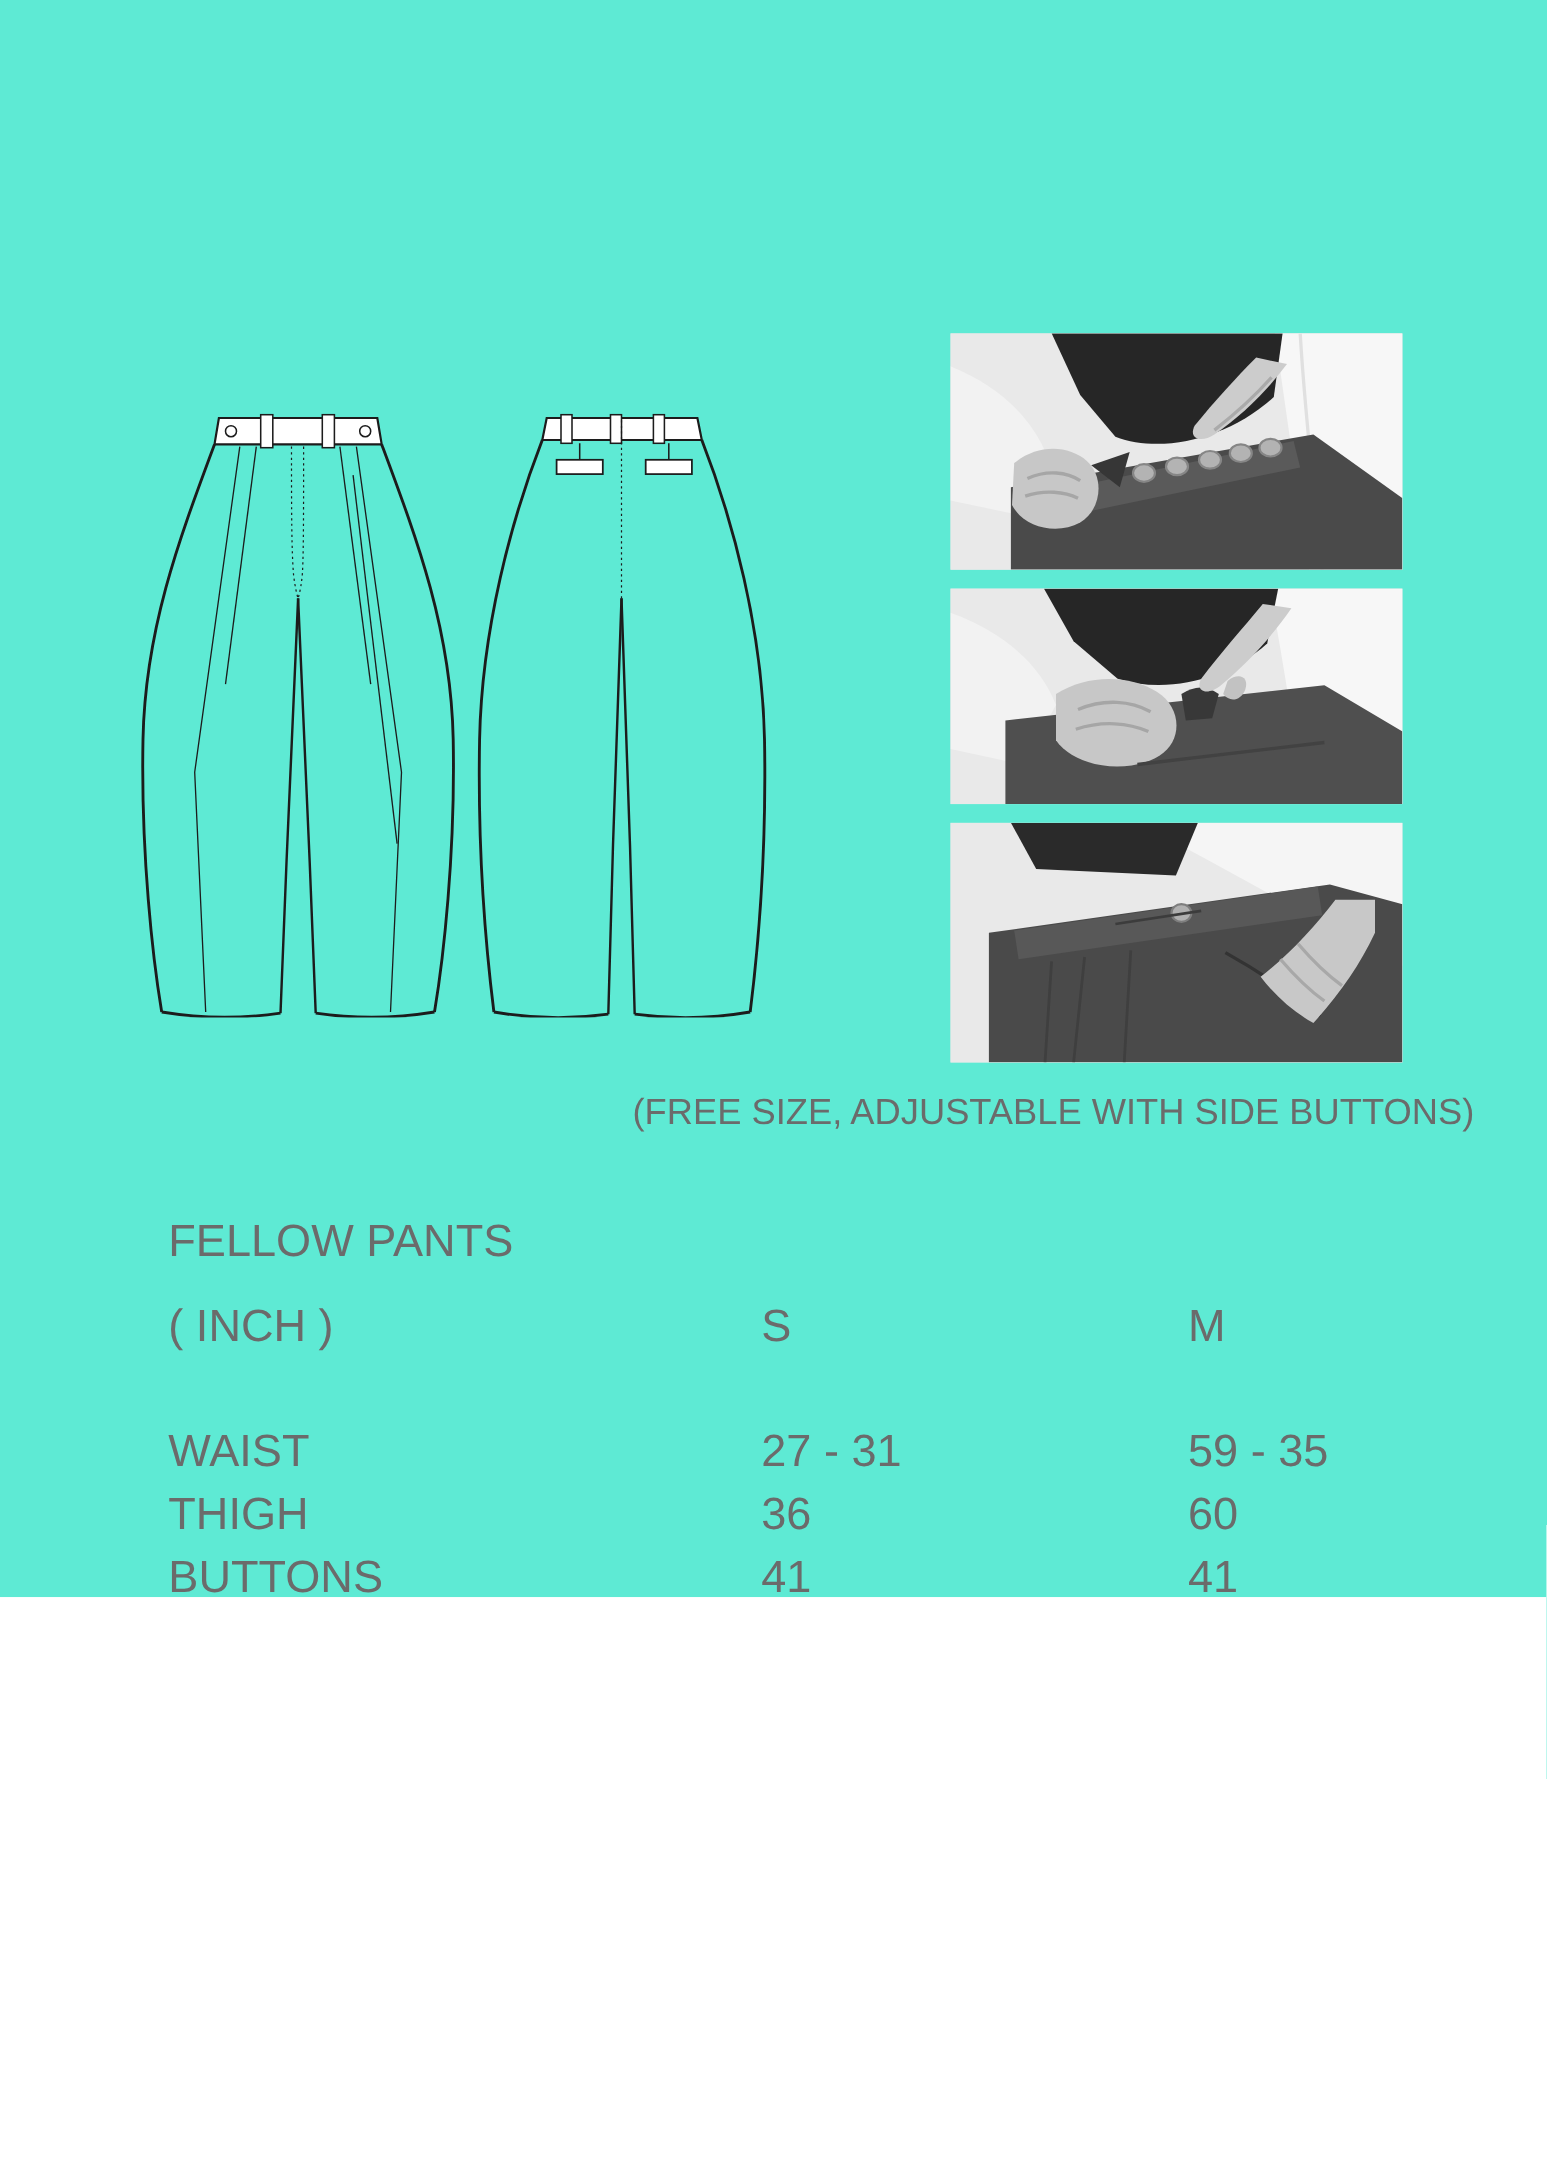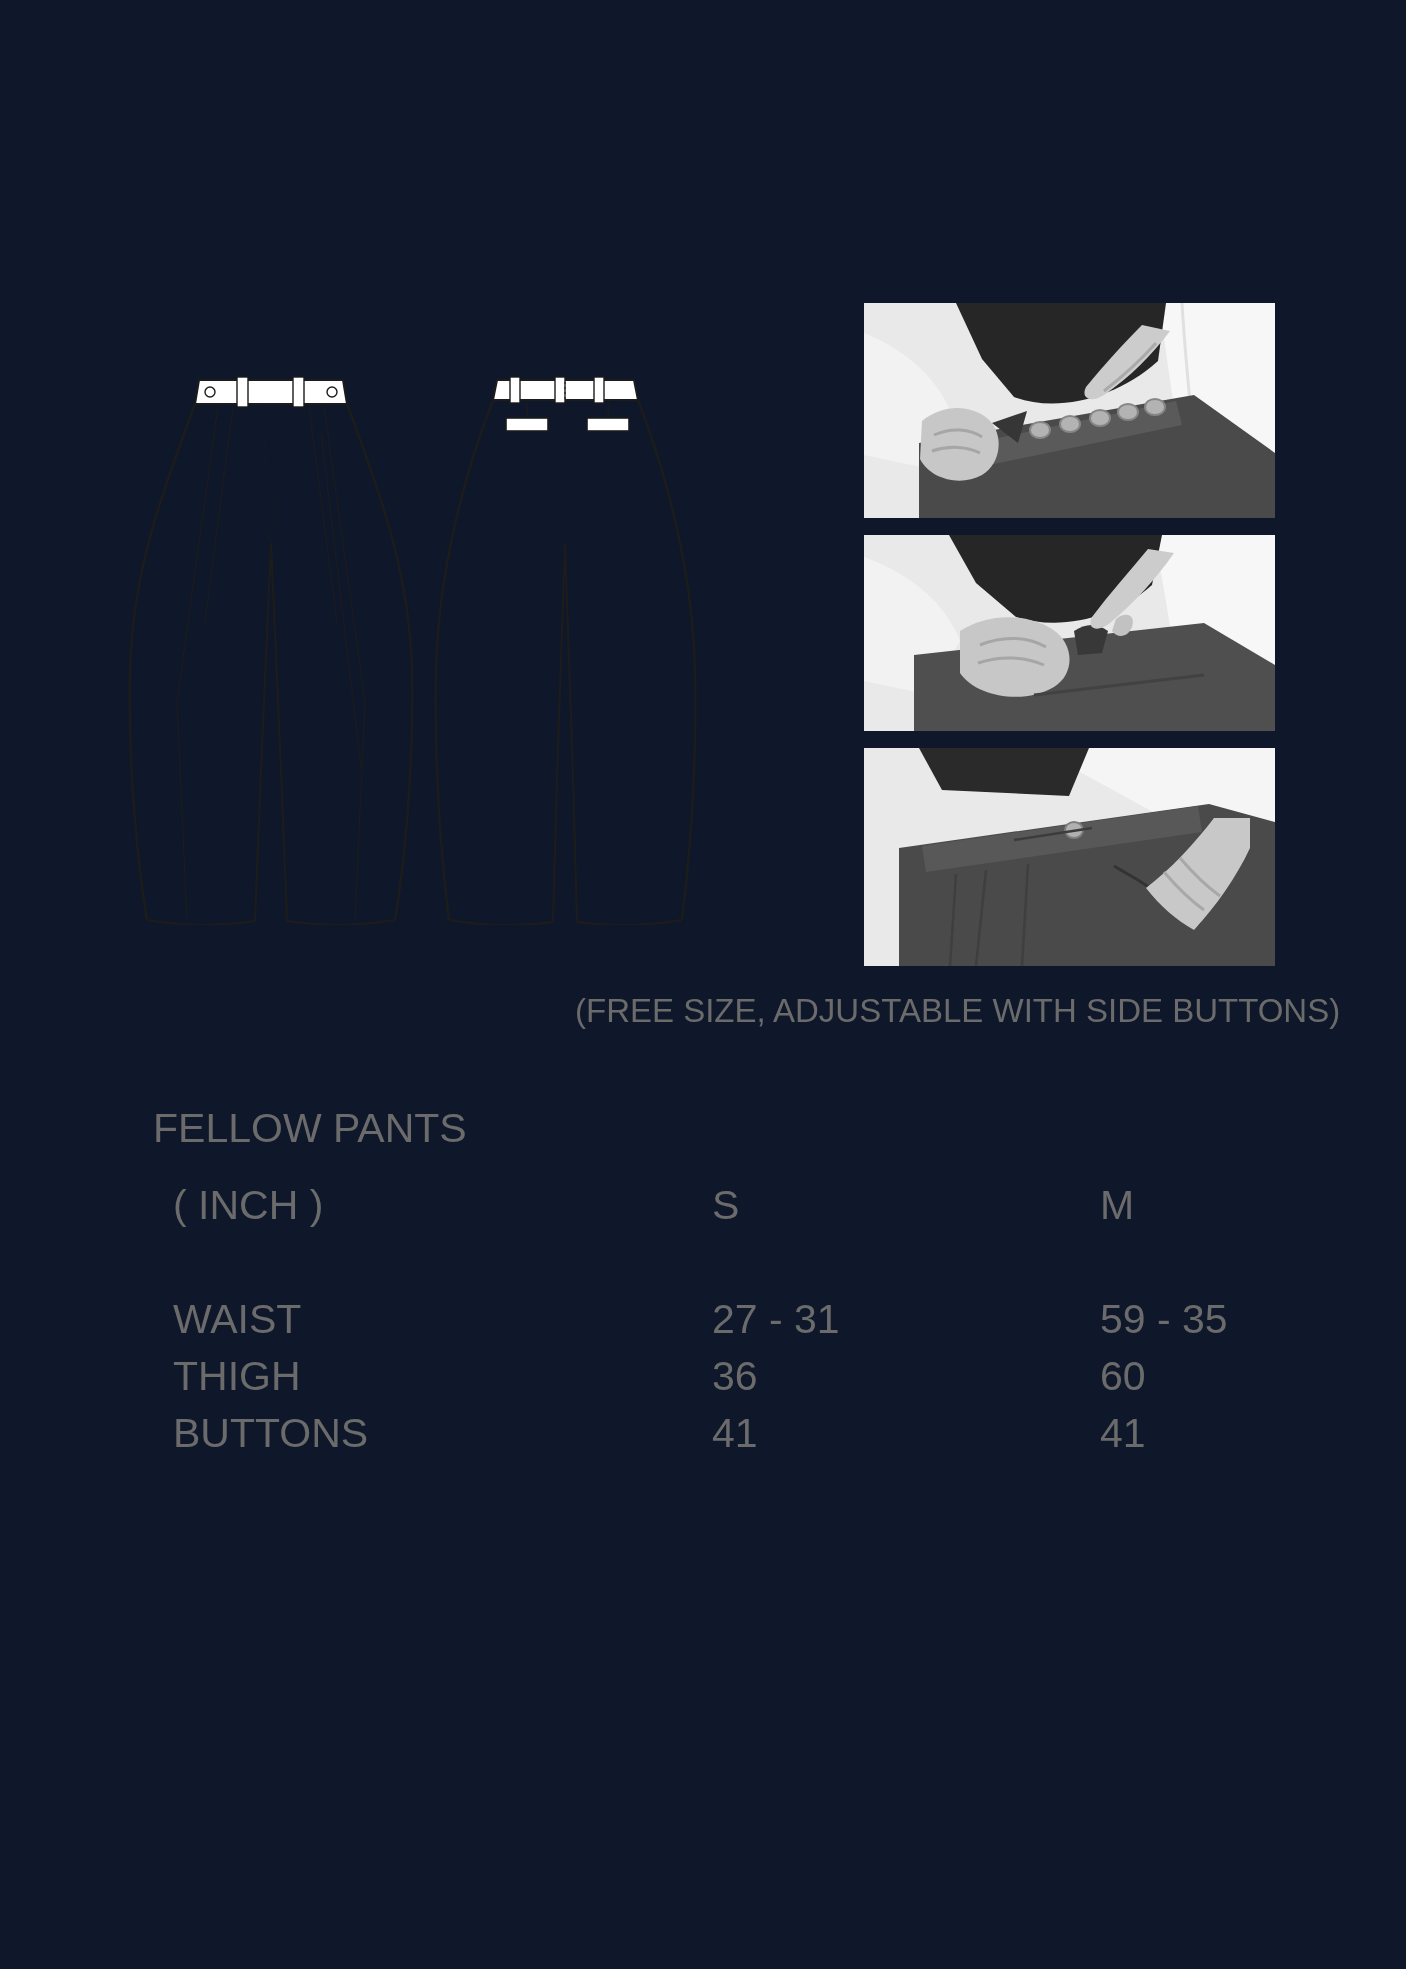--- a/index.html
+++ b/index.html
@@ -1,19 +1,19 @@
 <!DOCTYPE html>
 <html><head>
 <meta charset="utf-8">
 <style>
   html,body{margin:0;padding:0;background:#ffffff;}
   .canvas{
     position:relative;
-    width:1406px;height:1969px;
-    background:#0f172a;
+    width:1406px;height:1452px;
+    background:#5eead4;
     font-family:"Liberation Sans", sans-serif;
     overflow:hidden;
   }
   
   .flat-sketch{position:absolute;left:125px;top:372px;width:590px;height:553px;}
   
   .photo{position:absolute;left:864px;width:411px;overflow:hidden;background:#e9e9e9;}
   .photo-1{top:303px;height:215px;}
   .photo-2{top:535px;height:196px;}
   .photo-3{top:748px;height:218px;}
@@ -26,21 +26,21 @@
   }
   
   .chart-title{
     position:absolute;left:153px;top:1100px;
     font-size:41px;line-height:57px;color:#6b6b6b;white-space:nowrap;
   }
   .chart-header{position:absolute;left:153px;top:1177px;width:1150px;height:57px;}
   .chart-rows{position:absolute;left:153px;top:1291px;width:1150px;}
   .row{position:relative;height:57px;}
   .cell{
-    position:absolute;top:0;font-size:41px;line-height:57px;color:#6b6b6b;white-space:nowrap;margin-left:20px;
+    position:absolute;top:0;font-size:41px;line-height:57px;color:#6b6b6b;white-space:nowrap;
   }
   .cell.label{left:0;}
   .cell.size-s{left:539px;}
   .cell.size-m{left:927px;}
 </style>
 </head>
 <body>
 
 <div class="canvas">
 

